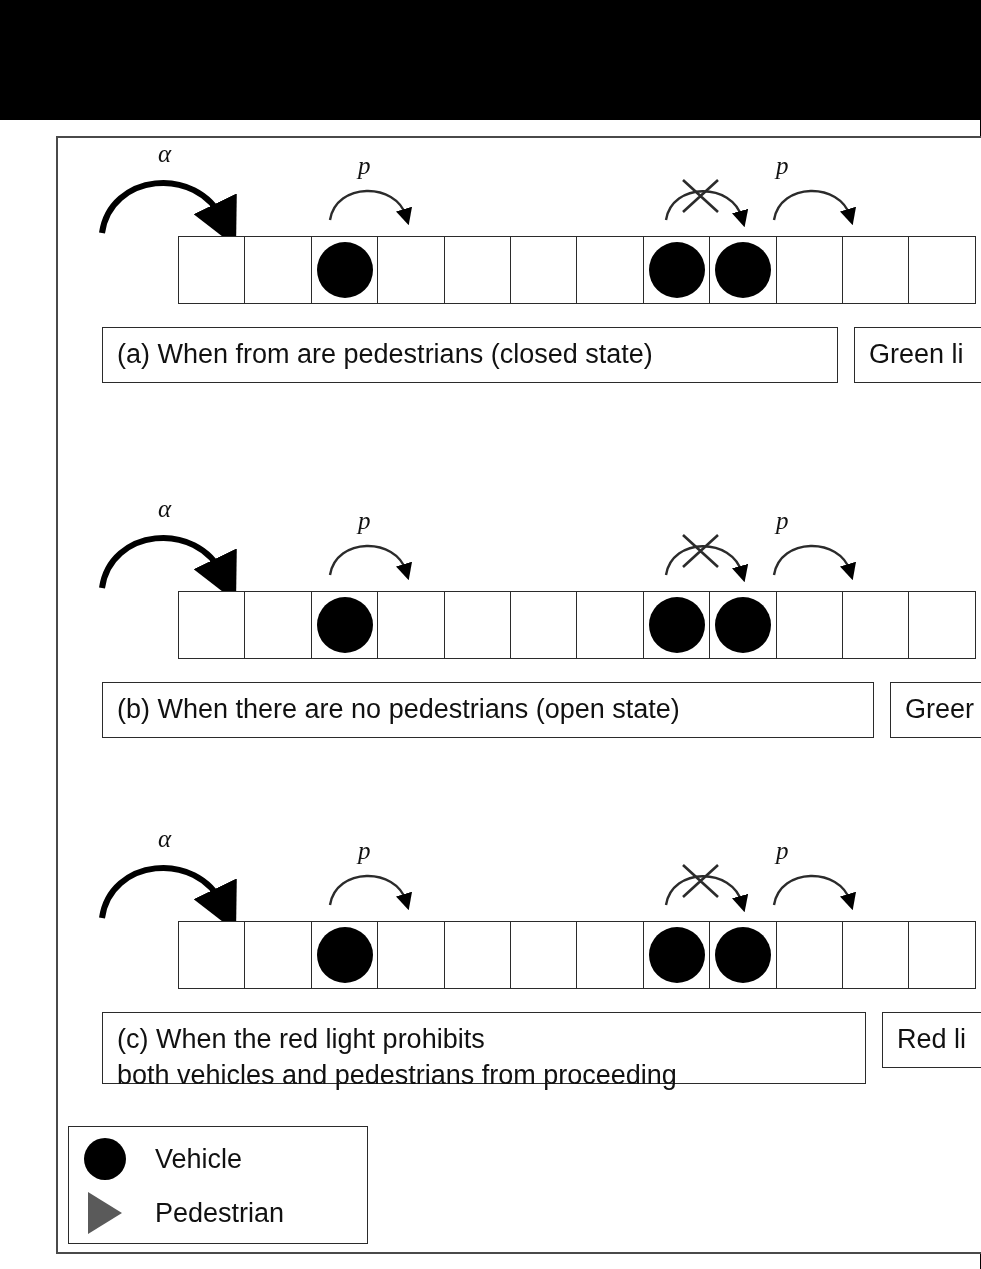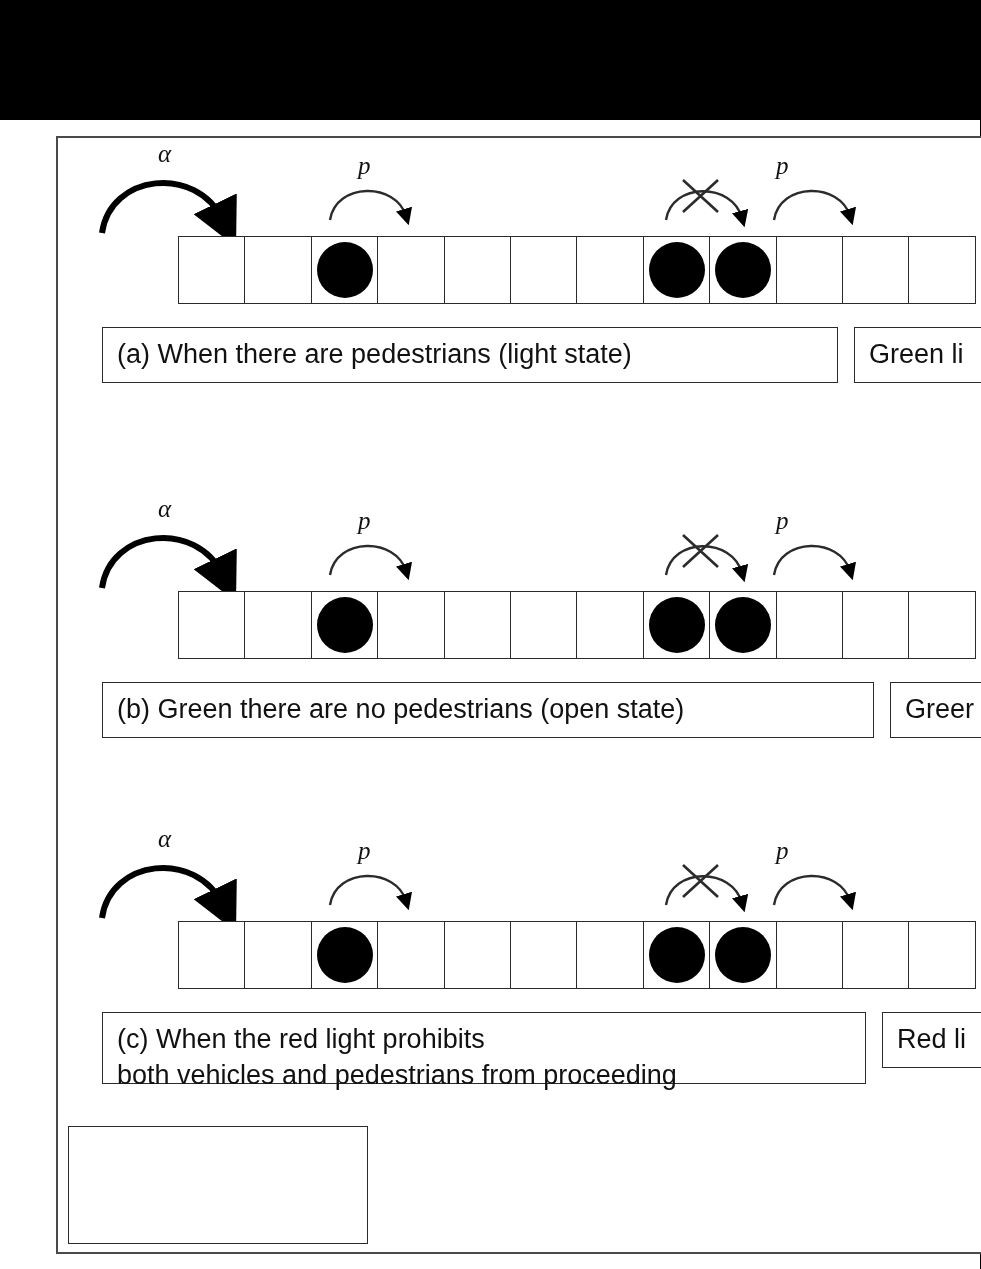--- a/index.html
+++ b/index.html
@@ -209,21 +209,21 @@
           <span class="vehicle"></span>
         </div>
       <div class="cell">
           <span class="vehicle"></span>
         </div>
       <div class="cell"></div>
       <div class="cell"></div>
       <div class="cell"></div>
     </div>
 
-    <div class="caption cap-main-a">(a) When there are pedestrians  (light state)</div>
+    <div class="caption cap-main-a">(a) When from are pedestrians  (closed state)</div>
     <div class="caption cap-side-a">Green li</div>
   </div>
 
   <div class="panel panel-b">
 
     <svg class="arrows" viewBox="0 0 960 180" xmlns="http://www.w3.org/2000/svg">
       <defs>
         <marker id="ah-thick-b" markerWidth="8" markerHeight="8" refX="3" refY="4" orient="auto">
           <path d="M0,0 L8,4 L0,8 z" fill="#000000"></path>
         </marker>
@@ -256,21 +256,21 @@
           <span class="vehicle"></span>
         </div>
       <div class="cell">
           <span class="vehicle"></span>
         </div>
       <div class="cell"></div>
       <div class="cell"></div>
       <div class="cell"></div>
     </div>
 
-    <div class="caption cap-main-b">(b) Green there are no pedestrians  (open state)</div>
+    <div class="caption cap-main-b">(b) When there are no pedestrians  (open state)</div>
     <div class="caption cap-side-b">Greer</div>
   </div>
 
   <div class="panel panel-c">
 
     <svg class="arrows" viewBox="0 0 960 180" xmlns="http://www.w3.org/2000/svg">
       <defs>
         <marker id="ah-thick-c" markerWidth="8" markerHeight="8" refX="3" refY="4" orient="auto">
           <path d="M0,0 L8,4 L0,8 z" fill="#000000"></path>
         </marker>
@@ -309,15 +309,27 @@
       <div class="cell"></div>
       <div class="cell"></div>
     </div>
 
     <div class="caption cap-main-c">(c) When the red light prohibits
 both vehicles and pedestrians from proceeding</div>
     <div class="caption cap-side-c">Red li</div>
   </div>
 
   <div class="legend">
+    <div class="legend-row legend-row-1">
+      <span class="legend-glyph">
+          <span class="legend-dot"></span>
+        </span>
+      <span class="legend-label">Vehicle</span>
+    </div>
+    <div class="legend-row legend-row-2">
+      <span class="legend-glyph">
+          <span class="legend-tri"></span>
+        </span>
+      <span class="legend-label">Pedestrian</span>
+    </div>
   </div>
 
 </div>
 
 </body></html>

